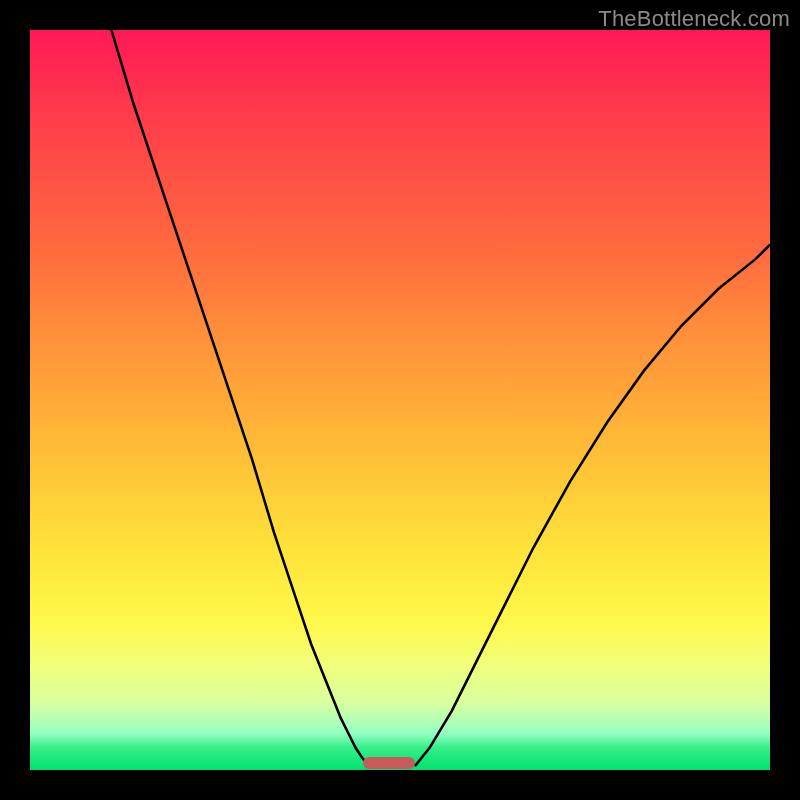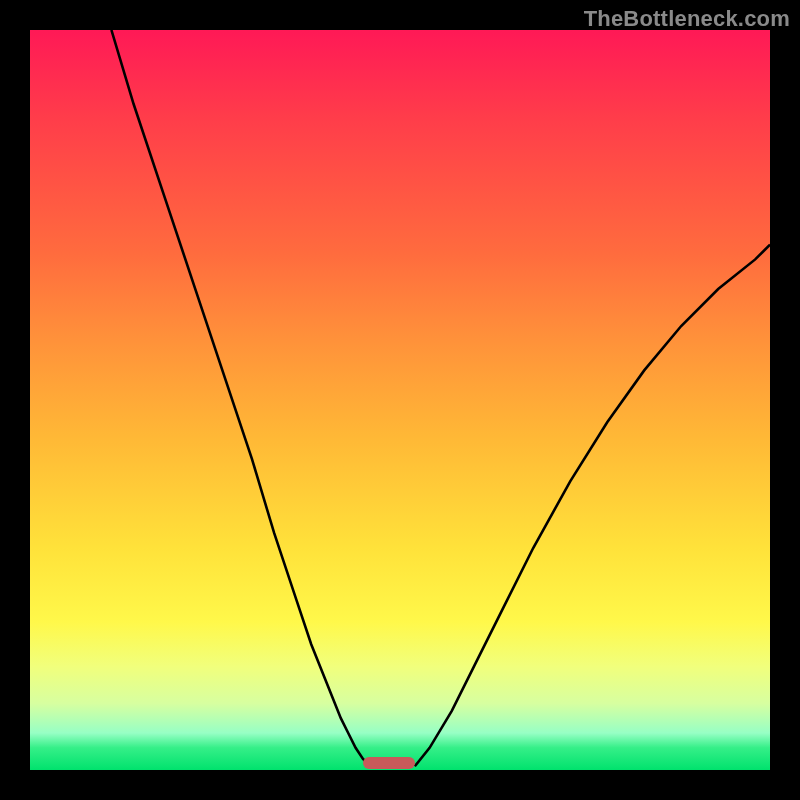--- a/index.html
+++ b/index.html
@@ -53,21 +53,21 @@
     border-radius: 6px;
     background: #c85a5a;
     bottom: 1px;
   }
   .watermark {
     position: absolute;
     top: 6px;
     right: 10px;
     color: #8a8a8a;
     font-size: 22px;
-    font-weight: 700;
+    font-weight: 400;
     letter-spacing: 0.2px;
     user-select: none;
   }
 </style>
 </head>
 <body>
 
 <div class="outer">
 
   <div class="plot">

